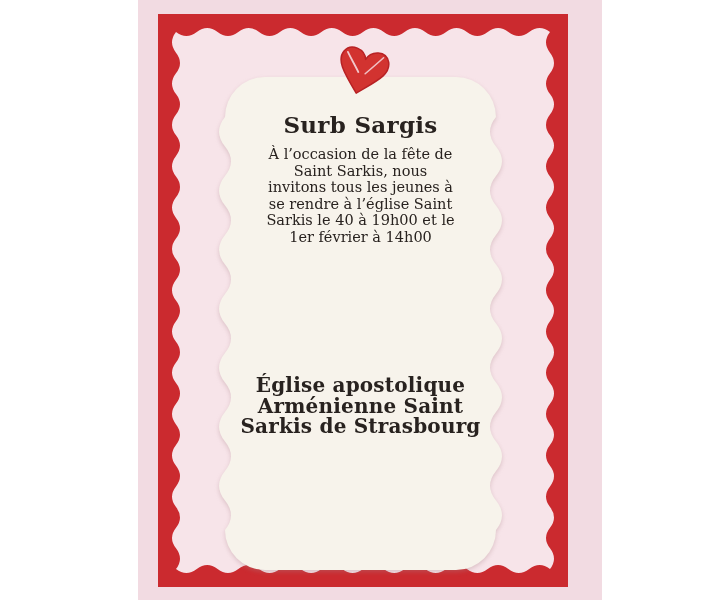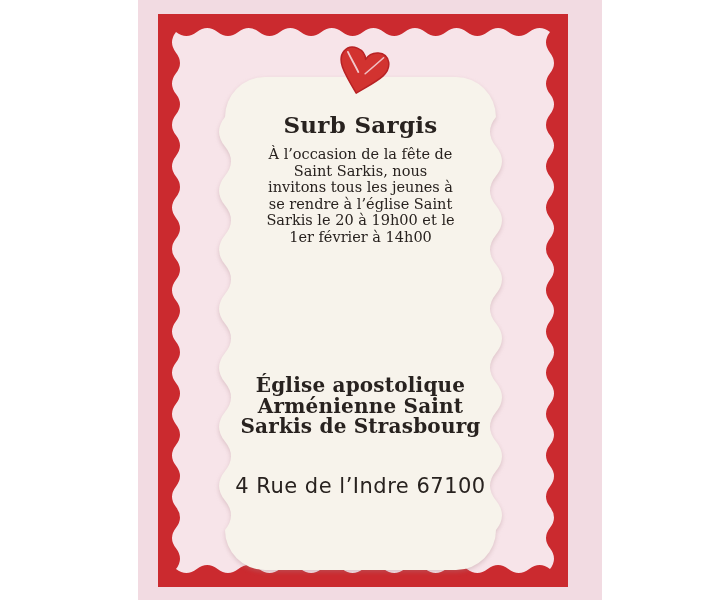--- a/index.html
+++ b/index.html
@@ -80,22 +80,21 @@
         <path d="M47,7 C43,13 38,20 33,27" stroke="#f7e4e9" stroke-width="1.6" fill="none" stroke-linecap="round" opacity="0.8"></path>
       </g>
     </svg>
 
     <div class="text-col">
       <h1 class="title">Surb Sargis</h1>
       <p class="french">À l’occasion de la fête de
 Saint Sarkis, nous
 invitons tous les jeunes à
 se rendre à l’église Saint
-Sarkis le 20 à 19h00 et le
+Sarkis le 40 à 19h00 et le
 1er février à 14h00</p>
       <p class="church">Église apostolique
 Arménienne Saint
 Sarkis de Strasbourg</p>
-      <p class="address">4 Rue de l’Indre 67100</p>
     </div>
 
   </div>
 </div>
 
 </body></html>

